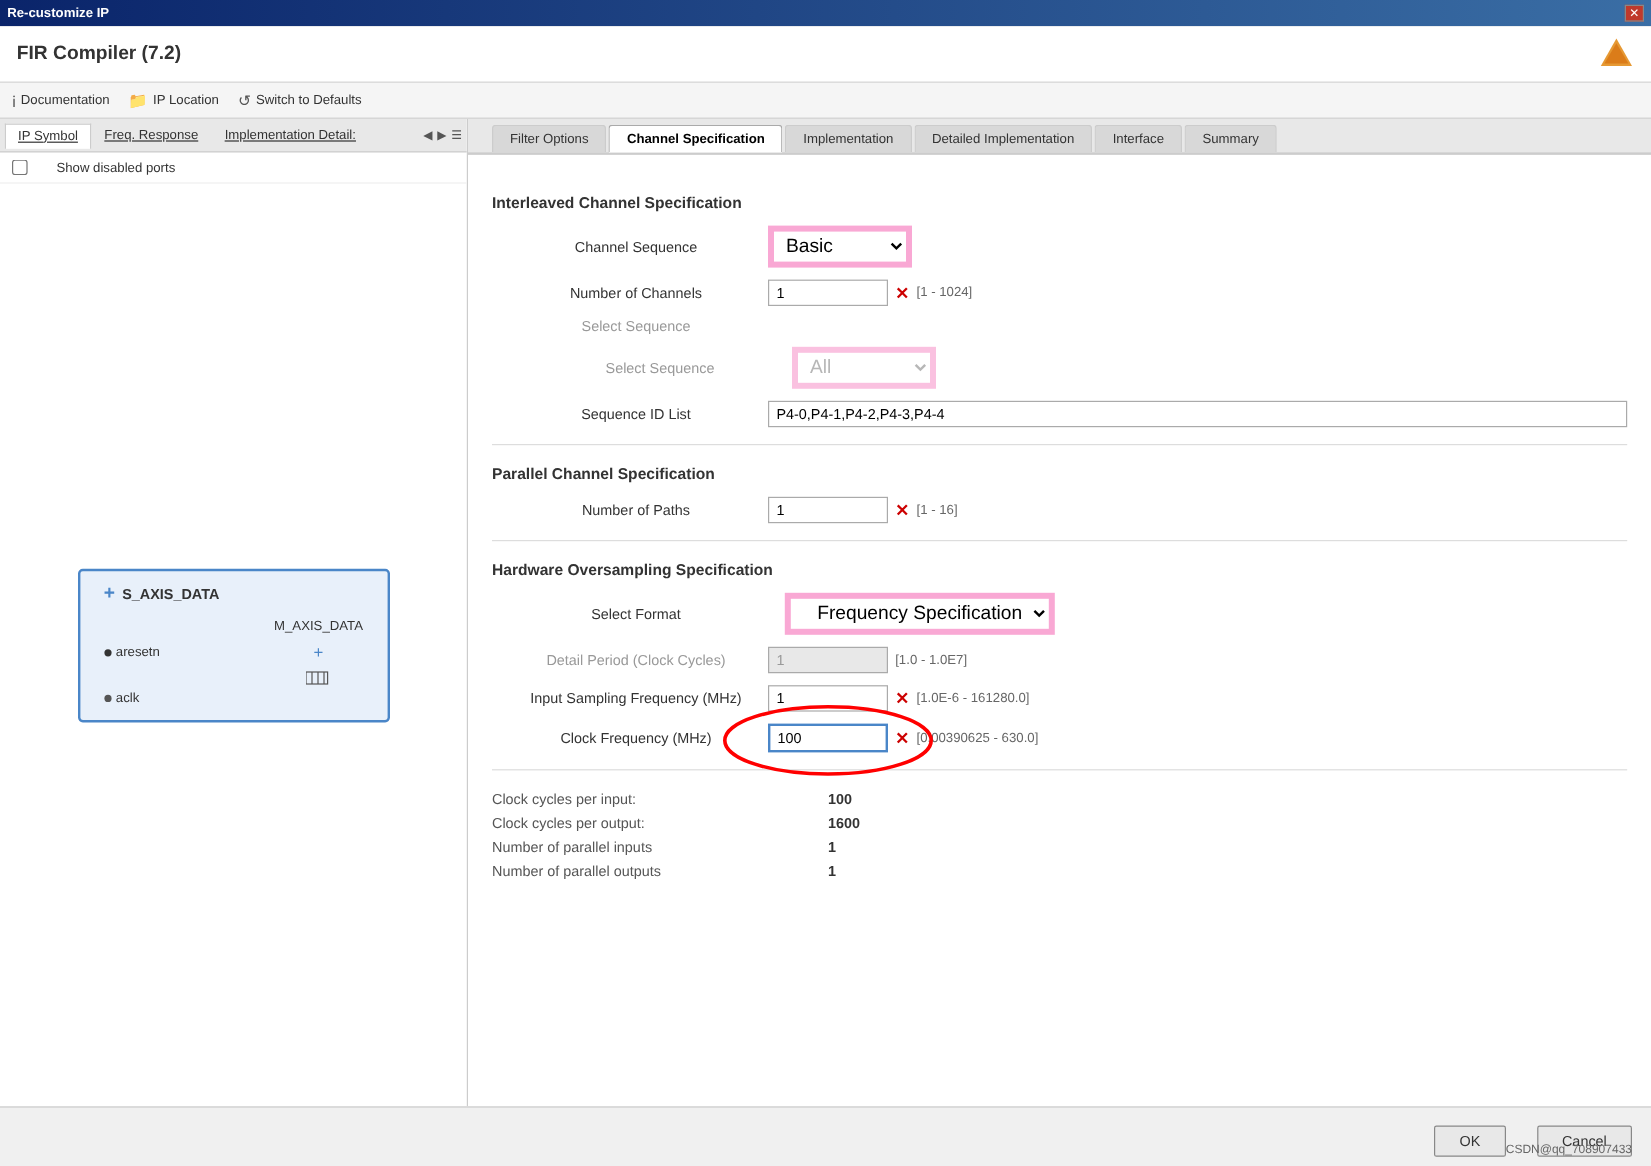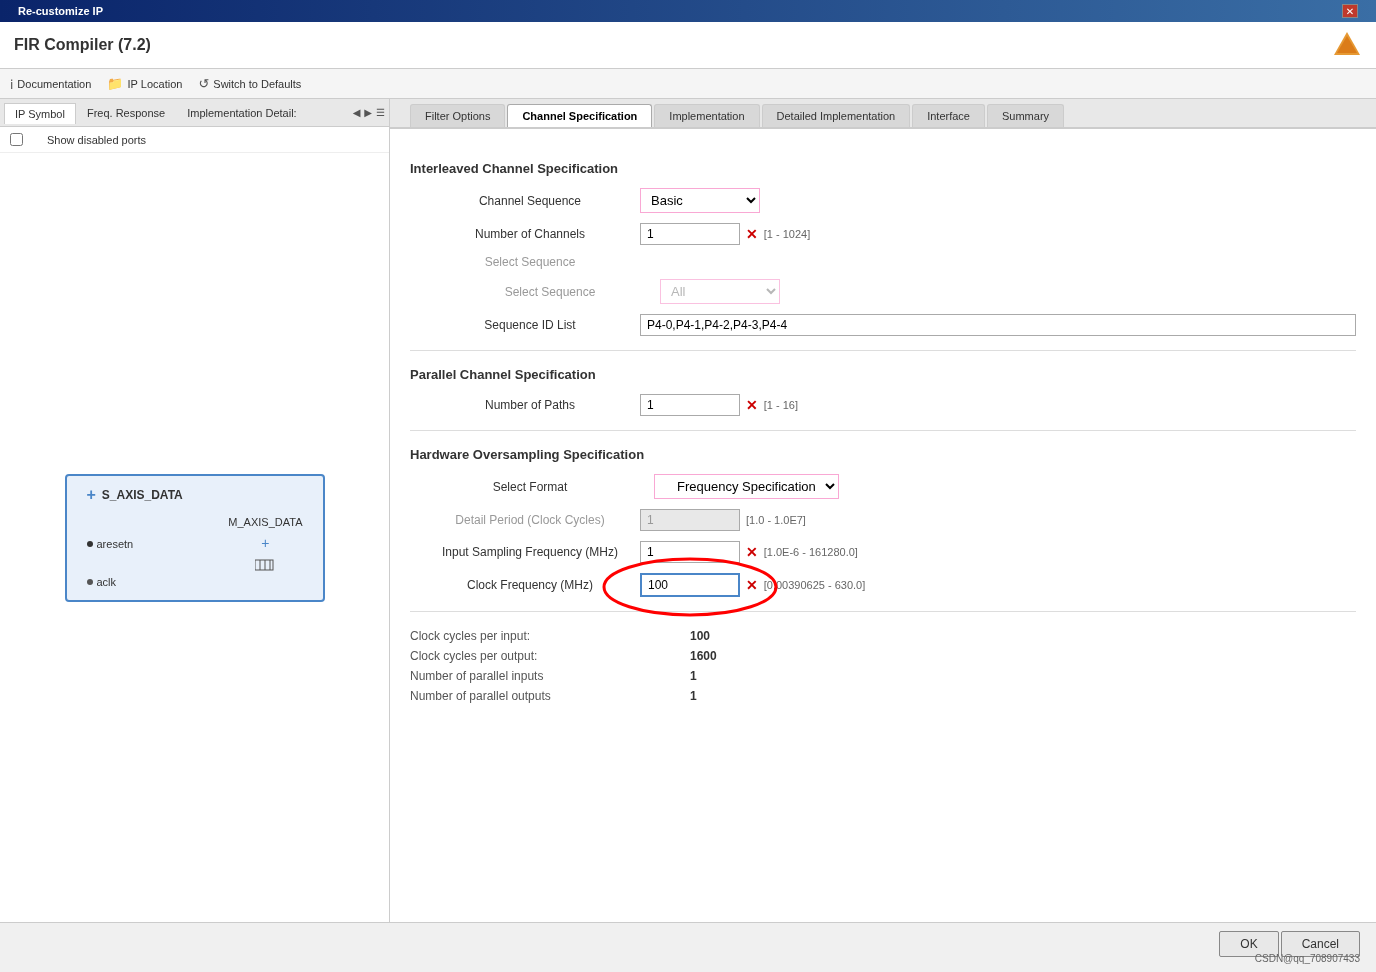--- a/index.html
+++ b/index.html
@@ -2,21 +2,21 @@
 <html><head>
   <meta charset="utf-8">
   <style>
     * { box-sizing: border-box; margin: 0; padding: 0; }
     body { font-family: Arial, sans-serif; font-size: 12px; background: #d4d0c8; width: 1376px; height: 972px; overflow: hidden; }
 
     
     .title-bar {
       background: linear-gradient(to right, #0a246a, #3a6ea5);
       color: white;
-      padding: 3px 18px;
+      padding: 3px 6px;
       display: flex;
       align-items: center;
       justify-content: space-between;
       height: 22px;
     }
     .title-bar-text { font-size: 11px; font-weight: bold; }
     .title-bar-close {
       background: #c0392b;
       color: white;
       border: 1px solid #888;
@@ -93,20 +93,21 @@
       height: 28px;
     }
     .left-tab {
       padding: 4px 10px;
       font-size: 11px;
       cursor: pointer;
       border: 1px solid transparent;
       border-bottom: none;
       background: transparent;
       color: #333;
+      text-decoration: underline;
     }
     .left-tab.active {
       background: white;
       border-color: #ccc;
       border-bottom-color: white;
       margin-bottom: -1px;
       z-index: 1;
     }
     .left-tab-nav { margin-left: auto; display: flex; gap: 4px; }
     .left-tab-nav-btn { background: none; border: none; cursor: pointer; font-size: 10px; color: #555; }
@@ -251,23 +252,23 @@
       text-align: center;
       flex-shrink: 0;
     }
     .form-label.disabled { color: #999; }
     .form-control {
       display: flex;
       align-items: center;
       gap: 6px;
     }
     .form-select {
-      border: 1px solid #f9a8d4;
+      border: 5px solid #f9a8d4;
       padding: 3px 6px;
-      font-size: 13px;
+      font-size: 16px;
       background: white;
       min-width: 120px;
       cursor: pointer;
     }
     .form-input {
       border: 1px solid #aaa;
       padding: 3px 6px;
       font-size: 12px;
       background: white;
       width: 100px;
@@ -319,22 +320,22 @@
     .summary-key { width: 280px; color: #555; }
     .summary-value { font-weight: bold; color: #333; }
 
     
     .bottom-bar {
       background: #f0f0f0;
       border-top: 1px solid #ccc;
       padding: 8px 16px;
       display: flex;
       justify-content: flex-end;
-      align-items: flex-start;
-      gap: 2px;
+      align-items: flex-end;
+      gap: 26px;
       height: 50px;
     }
     .btn {
       padding: 5px 20px;
       font-size: 12px;
       border: 1px solid #888;
       cursor: pointer;
       border-radius: 2px;
       background: #e8e8e8;
       color: #333;

